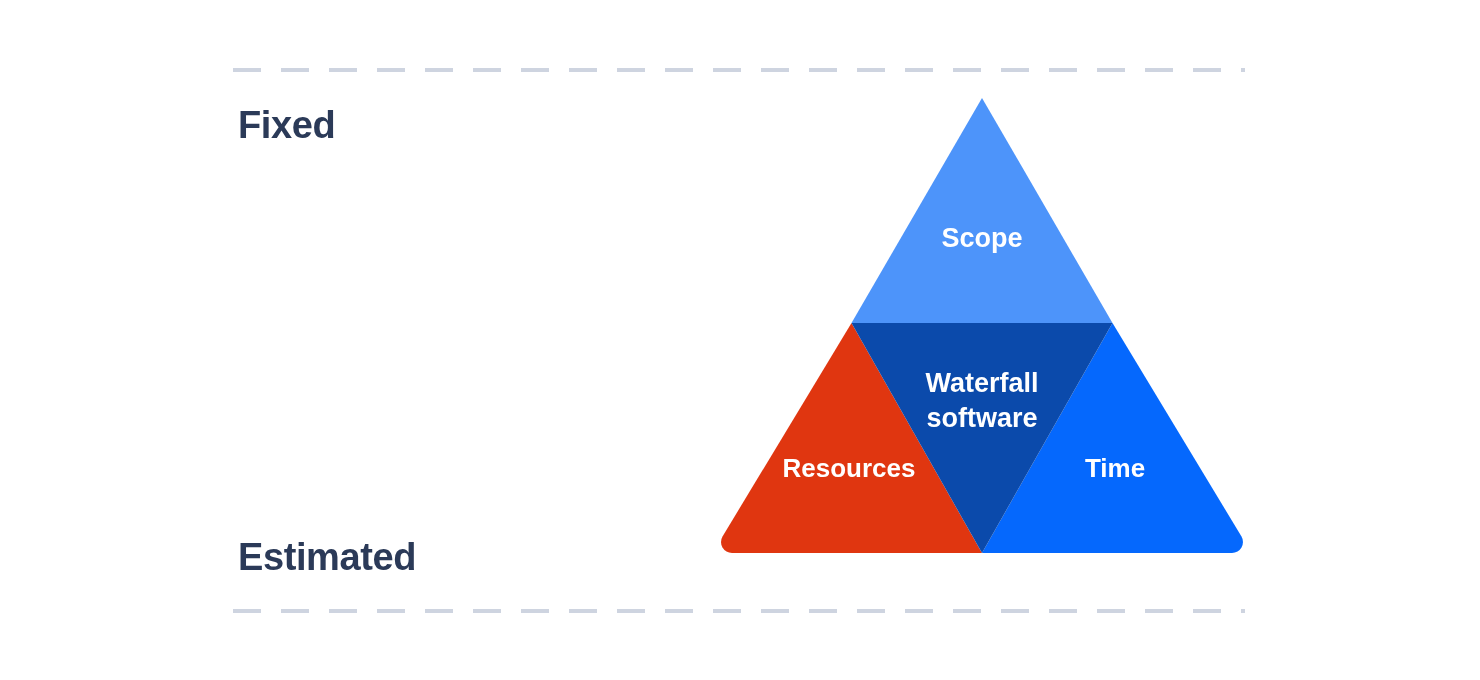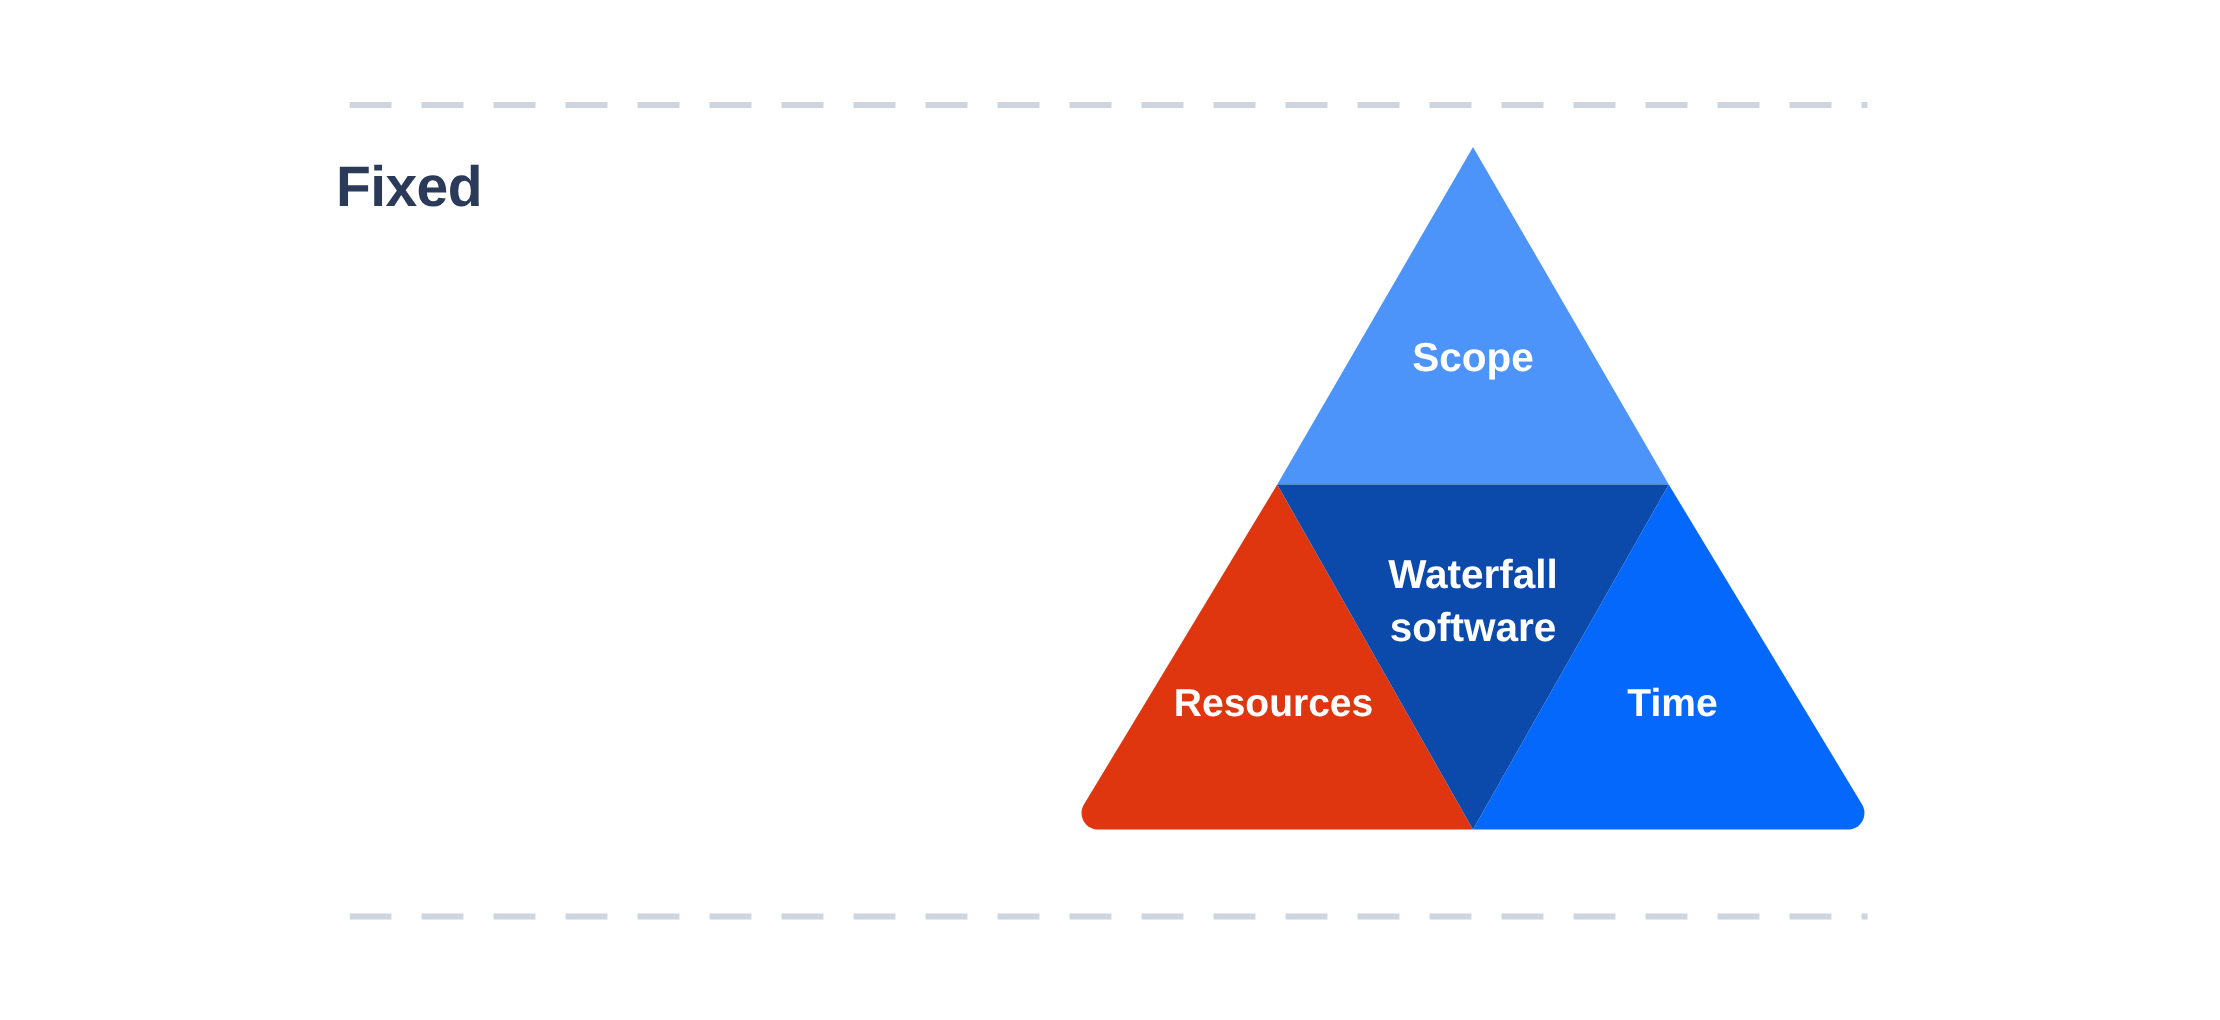--- a/index.html
+++ b/index.html
@@ -34,21 +34,21 @@
       rgba(255,255,255,0) 28px, rgba(255,255,255,0) 48px
     );
     background-size: 48px 4px;
     background-repeat: repeat-x;
   }
   .guide-top { top: 68px; }
   .guide-bottom { top: 609px; }
 
   .axis-label {
     position: absolute;
-    left: 224px;
+    left: 238px;
     color: #2b3a58;
     font-weight: 700;
     font-size: 38px;
     letter-spacing: -0.4px;
     white-space: nowrap;
     line-height: 1;
   }
   .label-fixed { top: 106px; }
   .label-estimated { top: 538px; }
 
@@ -77,20 +77,21 @@
 </head>
 <body>
 
 <div id="stage">
 
   <div class="guide-line guide-top"></div>
   <div class="guide-line guide-bottom"></div>
 
   <div class="axis-label label-fixed">Fixed</div>
 
+  <div class="axis-label label-estimated">Estimated</div>
 
   <div id="triangle-wrap">
     <svg id="triangle-svg" viewBox="0 0 546 480" xmlns="http://www.w3.org/2000/svg">
 
       <path fill="#4d94fa" d="M 272 11 L 402.5 236 L 141.5 236 Z"></path>
 
       <path fill="#e03610" d="M 141.5 236 L 272 466 L 22 466 A 11 11 0 0 1 12.5 449.5 Z"></path>
 
       <path fill="#0568fd" d="M 402.5 236 L 531.5 449.5 A 11 11 0 0 1 522 466 L 272 466 Z"></path>
 

